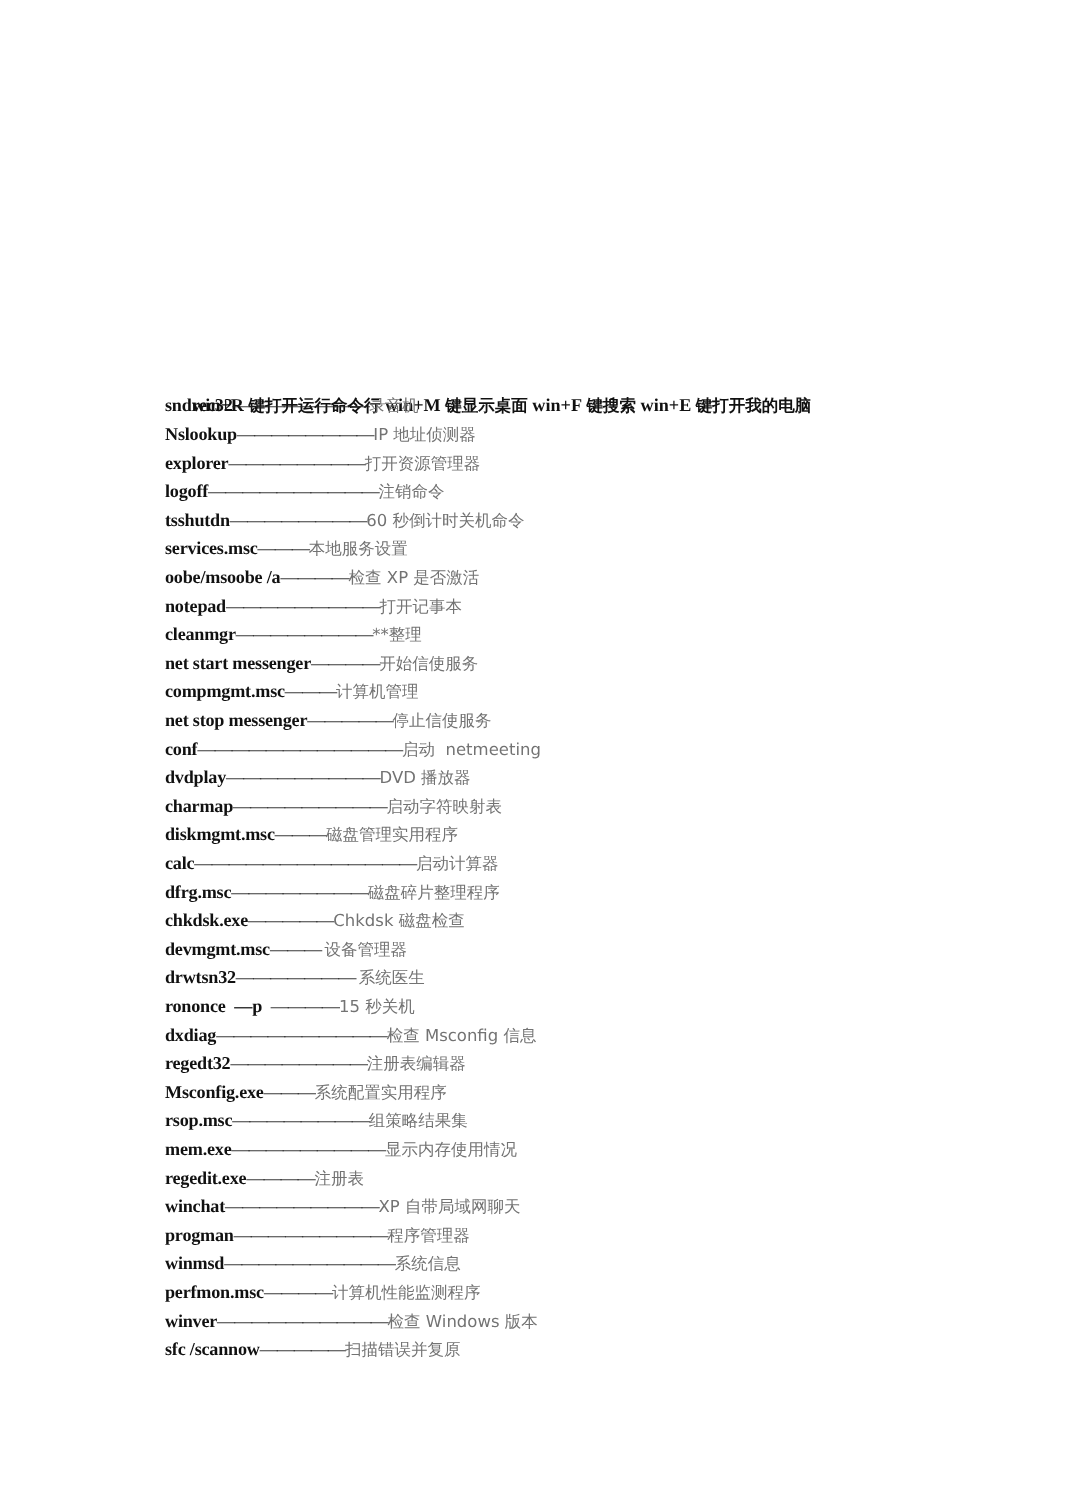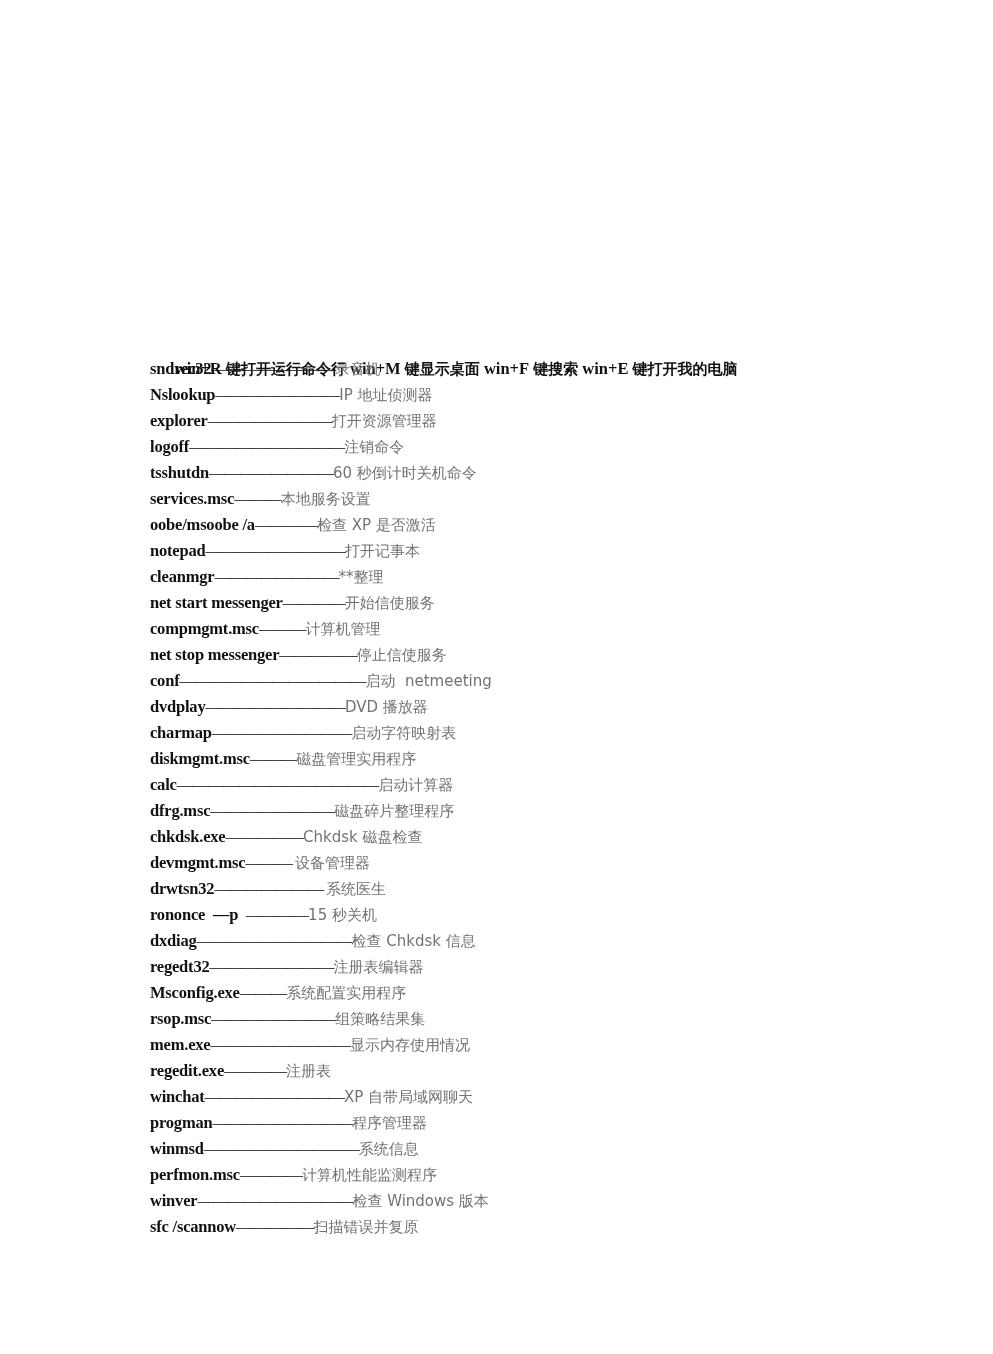--- a/index.html
+++ b/index.html
@@ -44,21 +44,21 @@
         <div class="line"><span class="cmd">conf</span><span class="dash">————————————</span><span class="desc">启动  netmeeting</span></div>
         <div class="line"><span class="cmd">dvdplay</span><span class="dash">—————————</span><span class="desc">DVD 播放器</span></div>
         <div class="line"><span class="cmd">charmap</span><span class="dash">—————————</span><span class="desc">启动字符映射表</span></div>
         <div class="line"><span class="cmd">diskmgmt.msc</span><span class="dash">———</span><span class="desc">磁盘管理实用程序</span></div>
         <div class="line"><span class="cmd">calc</span><span class="dash">—————————————</span><span class="desc">启动计算器</span></div>
         <div class="line"><span class="cmd">dfrg.msc</span><span class="dash">————————</span><span class="desc">磁盘碎片整理程序</span></div>
         <div class="line"><span class="cmd">chkdsk.exe</span><span class="dash">—————</span><span class="desc">Chkdsk 磁盘检查</span></div>
         <div class="line"><span class="cmd">devmgmt.msc</span><span class="dash">——— </span><span class="desc">设备管理器</span></div>
         <div class="line"><span class="cmd">drwtsn32</span><span class="dash">——————— </span><span class="desc">系统医生</span></div>
         <div class="line"><span class="cmd">rononce  —p  </span><span class="dash">————</span><span class="desc">15 秒关机</span></div>
-        <div class="line"><span class="cmd">dxdiag</span><span class="dash">——————————</span><span class="desc">检查 Chkdsk 信息</span></div>
+        <div class="line"><span class="cmd">dxdiag</span><span class="dash">——————————</span><span class="desc">检查 Msconfig 信息</span></div>
         <div class="line"><span class="cmd">regedt32</span><span class="dash">————————</span><span class="desc">注册表编辑器</span></div>
         <div class="line"><span class="cmd">Msconfig.exe</span><span class="dash">———</span><span class="desc">系统配置实用程序</span></div>
         <div class="line"><span class="cmd">rsop.msc</span><span class="dash">————————</span><span class="desc">组策略结果集</span></div>
         <div class="line"><span class="cmd">mem.exe</span><span class="dash">—————————</span><span class="desc">显示内存使用情况</span></div>
         <div class="line"><span class="cmd">regedit.exe</span><span class="dash">————</span><span class="desc">注册表</span></div>
         <div class="line"><span class="cmd">winchat</span><span class="dash">—————————</span><span class="desc">XP 自带局域网聊天</span></div>
         <div class="line"><span class="cmd">progman</span><span class="dash">—————————</span><span class="desc">程序管理器</span></div>
         <div class="line"><span class="cmd">winmsd</span><span class="dash">——————————</span><span class="desc">系统信息</span></div>
         <div class="line"><span class="cmd">perfmon.msc</span><span class="dash">————</span><span class="desc">计算机性能监测程序</span></div>
         <div class="line"><span class="cmd">winver</span><span class="dash">——————————</span><span class="desc">检查 Windows 版本</span></div>

